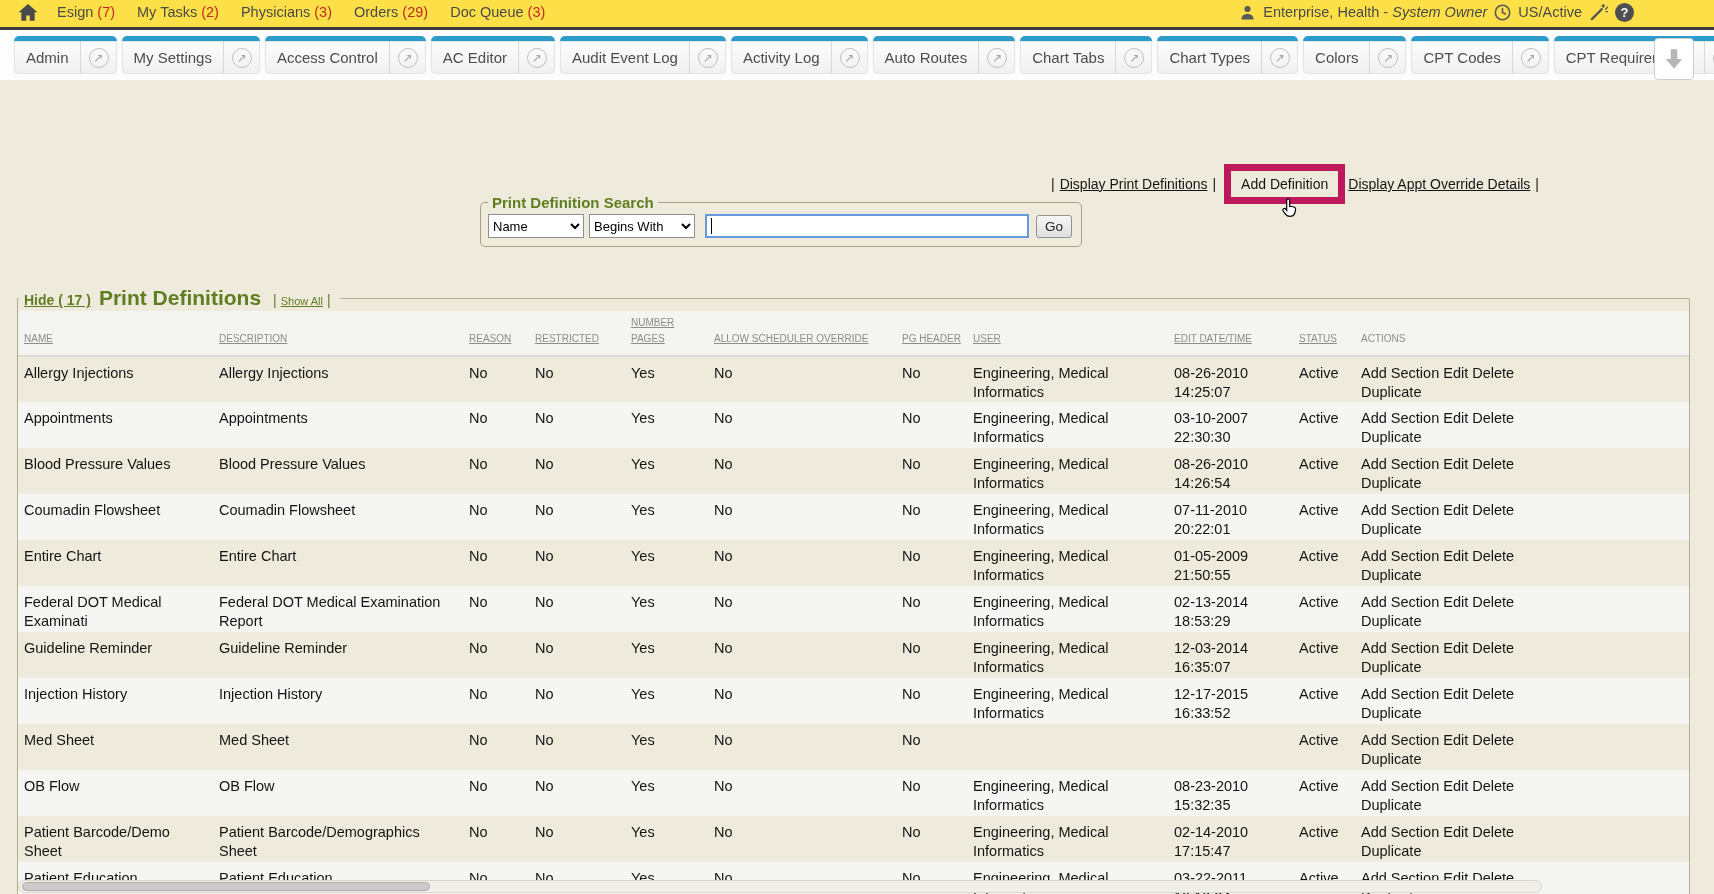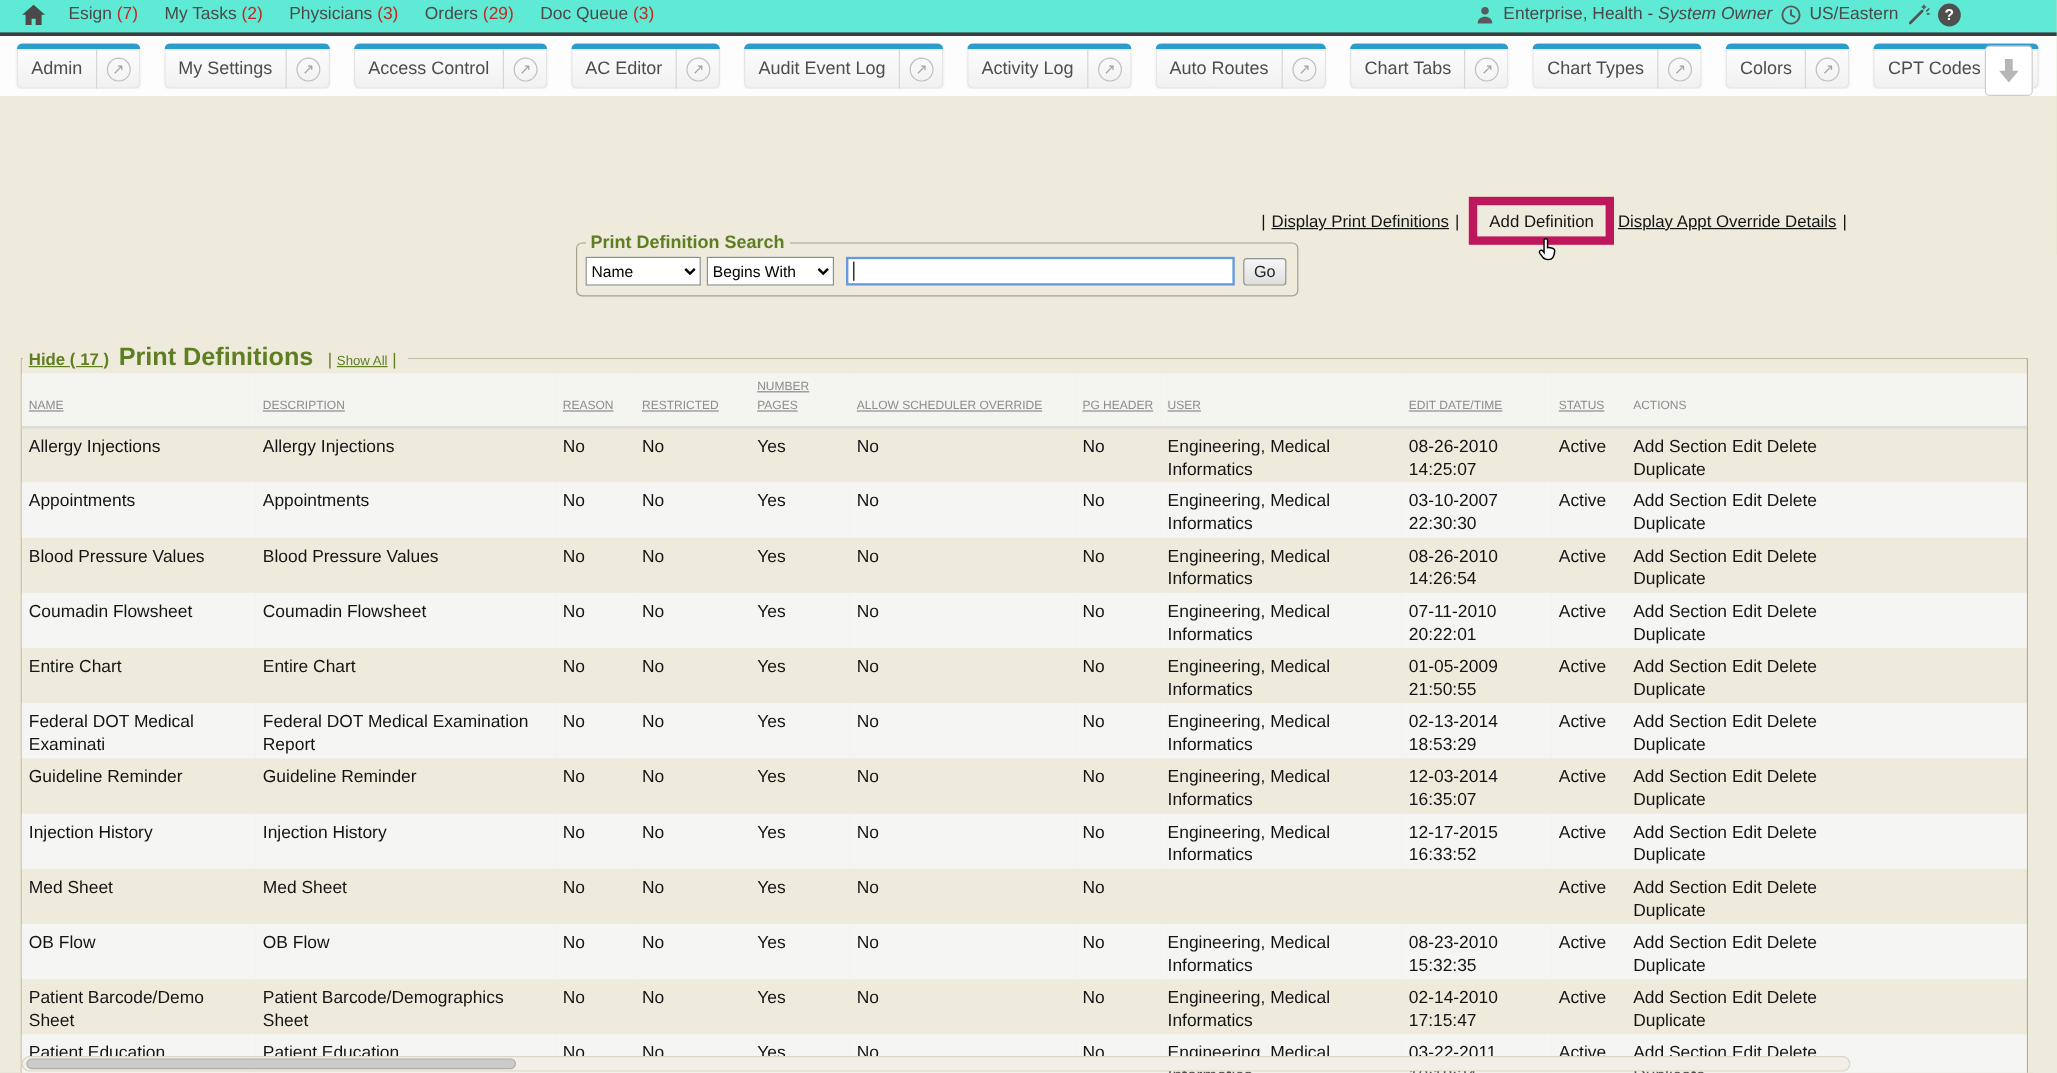--- a/index.html
+++ b/index.html
@@ -7,38 +7,38 @@
   body {
     width:1714px; height:894px; position:relative; overflow:hidden;
     background:#efebdc;
     font-family:"Liberation Sans","DejaVu Sans",sans-serif;
     color:#1a1a1a;
   }
 
   
   .topbar {
     position:absolute; top:0; left:0; right:0; height:30px;
-    background:#5eead4; border-bottom:3px solid #3d3d3d;
+    background:#fde047; border-bottom:3px solid #3d3d3d;
     display:flex; align-items:center; padding:0 80px 3px 18px;
     font-size:14.5px; color:#4a4a4a;
   }
   .topbar .nav { display:flex; align-items:center; gap:22px; margin-left:19px; }
   .nav-item { white-space:nowrap; cursor:pointer; }
   .nav-item .count { color:#c22a22; }
   .topbar .right { margin-left:auto; display:flex; align-items:center; gap:7px; white-space:nowrap; }
   .role { font-style:italic; }
   .icon { display:inline-flex; align-items:center; justify-content:center; }
   .help-circle {
     width:19px; height:19px; border-radius:50%; background:#4f4f4f; color:#fff;
     font-weight:bold; font-size:13px; display:inline-flex; align-items:center; justify-content:center;
   }
 
   
   .tabbar { position:absolute; top:30px; left:0; right:0; height:50px; background:#fdfdfd; }
-  .tabs { display:flex; gap:20px; padding:6px 60px 0 14px; overflow:hidden; }
+  .tabs { display:flex; gap:5px; padding:6px 60px 0 14px; overflow:hidden; }
   .tab {
     border-top:5px solid #2b9ccc; border-radius:5px;
     background:linear-gradient(#fdfdfd,#f0f0f0);
     box-shadow:0 0 0 1px #e4e4e4 inset, 0 1px 2px rgba(0,0,0,0.06);
     flex:none; cursor:pointer;
   }
   .tab-inner { display:flex; align-items:center; height:33px; padding-left:12px; }
   .tab-label { font-size:15px; color:#4d4d4d; padding-right:11px; white-space:nowrap; }
   .tab-arrow { border-left:1px solid #d7d7d7; height:33px; display:flex; align-items:center; padding:0 8px; cursor:pointer; }
   .arrow-circle {
@@ -158,21 +158,21 @@
           <path d="M9 8.6a3.3 3.3 0 1 0 0-6.6 3.3 3.3 0 0 0 0 6.6zM2.6 16c0-3.4 2.9-5.4 6.4-5.4s6.4 2 6.4 5.4v0.4H2.6z" fill="#5a5a5a"></path>
         </svg>
     </span>
     <span><span>Enterprise, Health -</span> <span class="role">System Owner</span></span>
     <span class="icon">
       <svg width="17" height="17" viewBox="0 0 18 18">
           <circle cx="9" cy="9" r="7.6" fill="none" stroke="#5a5a5a" stroke-width="1.7"></circle>
           <path d="M9 4.7 V9 l3.1 1.6" fill="none" stroke="#5a5a5a" stroke-width="1.7" stroke-linecap="round"></path>
         </svg>
     </span>
-    <span>US/Eastern</span>
+    <span>US/Active</span>
     <span class="icon" style="cursor:pointer">
       <svg width="19" height="19" viewBox="0 0 20 20">
           <path d="M3 17 L13.5 6.5" stroke="#555" stroke-width="2.4" stroke-linecap="round"></path>
           <path d="M15 1.5 v3 M13.5 3 h3 M17.5 6.5 l2-2 M18 9 h2" stroke="#555" stroke-width="1.4" stroke-linecap="round"></path>
         </svg>
     </span>
     <span class="help-circle" style="cursor:pointer">?</span>
   </div>
 </header>
 

